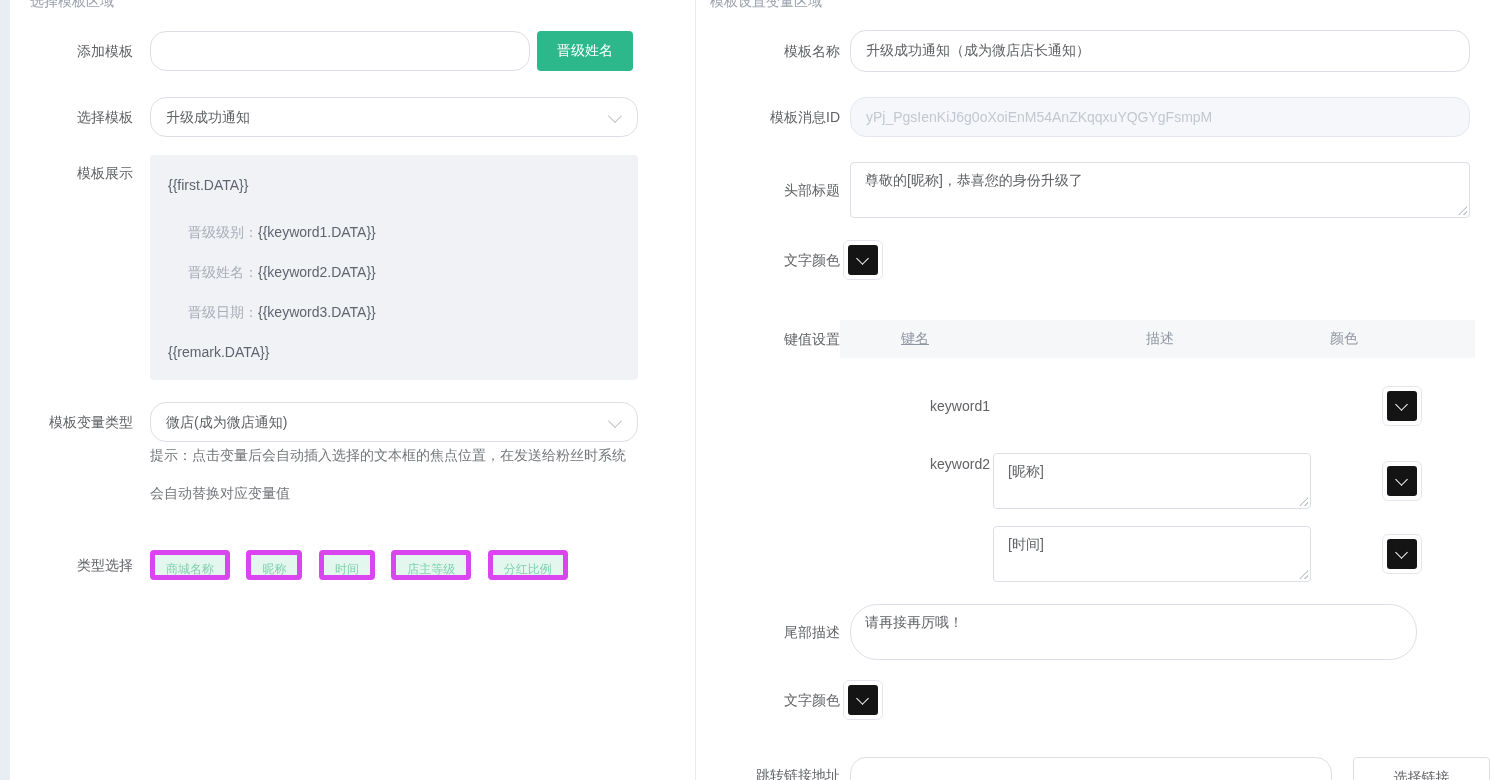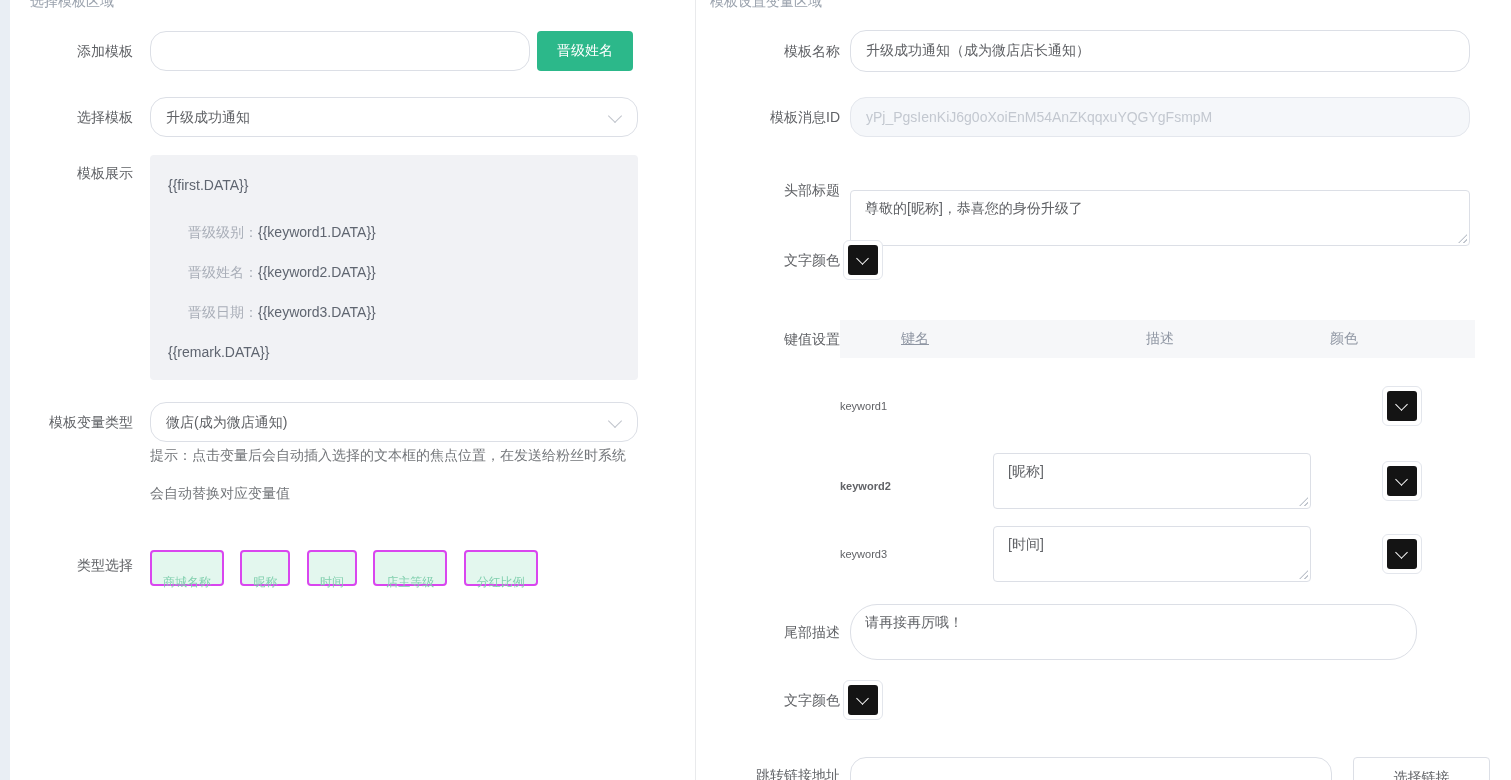--- a/index.html
+++ b/index.html
@@ -20,41 +20,41 @@
   .btn.plain{background:#fff;border:1px solid #dcdfe6;color:#606266;}
   .chev{position:absolute;width:9px;height:9px;border-right:1.5px solid #c0c4cc;
     border-bottom:1.5px solid #c0c4cc;transform:rotate(45deg);}
   .select .chev{right:17px;top:13px;}
   .preview-box{position:absolute;left:150px;top:155px;width:488px;height:225px;
     background:#f1f2f5;border-radius:4px;}
   .pline{position:absolute;left:18px;font-size:14px;white-space:nowrap;height:24px;line-height:24px;}
   .pfx{color:#a9aeb8;margin-left:20px;}
   .pcode{color:#5f6570;}
   .hint{position:absolute;left:150px;font-size:14px;color:#73767a;white-space:nowrap;}
-  .tag{box-sizing:border-box;height:30px;line-height:28px;padding:16px 11px;border-radius:4px;
+  .tag{box-sizing:border-box;height:30px;line-height:28px;padding:0 11px;border-radius:4px;
     font-size:12px;display:inline-block;margin-right:12px;
-    background:#e3f7ee;border:2px solid #d946ef;color:#80d0ae;}
+    background:#e3f7ee;border:5px solid #d946ef;color:#80d0ae;}
   .tags-row{position:absolute;left:150px;top:550px;white-space:nowrap;}
   .fake-ta{position:absolute;box-sizing:border-box;background:#fff;border:1px solid #dcdfe6;
     border-radius:4px;font-size:14px;color:#606266;padding:7px 14px;line-height:21px;overflow:hidden;}
   .rz{position:absolute;right:2px;bottom:2px;width:9px;height:9px;
     background:repeating-linear-gradient(-45deg,transparent 0 2px,#c2c7cf 2px 3.2px);
     clip-path:polygon(100% 0,100% 100%,0 100%);}
   .swatch{position:absolute;box-sizing:border-box;width:40px;height:40px;background:#fff;
     border:1px solid #e3e6ec;border-radius:6px;display:flex;align-items:center;justify-content:center;
     cursor:pointer;}
   .swatch .inner{width:30px;height:30px;background:#141414;border-radius:3px;position:relative;}
   .swatch .wchev{position:absolute;left:10px;top:9px;width:8px;height:8px;
     border-right:1.6px solid #fff;border-bottom:1.6px solid #fff;transform:rotate(45deg);}
   .thead{position:absolute;left:840px;top:320px;width:635px;height:38px;background:#f6f7f9;
     display:flex;align-items:center;font-size:14px;color:#8f96a3;}
   .th1{width:150px;text-align:center;text-decoration:underline;}
   .th2{width:340px;text-align:center;}
   .th3{width:145px;text-align:left;}
-  .keyname{position:absolute;left:840px;width:150px;text-align:left;font-size:11px;color:#606266;}
+  .keyname{position:absolute;left:840px;width:150px;text-align:right;font-size:14px;color:#606266;}
   .muted2{color:#9aa0aa;}
 </style>
 </head>
 <body>
 
 <div id="app">
   <div class="edge-strip"></div>
   <div class="divider"></div>
 
   <div class="section-title" style="left:30px;">选择模板区域</div>
@@ -108,21 +108,21 @@
 
   <div class="section-title" style="left:710px;">模板设置变量区域</div>
 
   <div class="label" style="left:700px;width:140px;top:30px;line-height:42px;">模板名称</div>
   <input class="tbox" style="left: 850px; top: 30px; width: 620px; height: 42px;" value="升级成功通知（成为微店店长通知）">
 
   <div class="label" style="left:700px;width:140px;top:97px;line-height:40px;">模板消息ID</div>
   <input class="tbox" disabled="" style="left: 850px; top: 97px; width: 620px; height: 40px;" value="yPj_PgsIenKiJ6g0oXoiEnM54AnZKqqxuYQGYgFsmpM">
 
   <div class="label" style="left:700px;width:140px;top:162px;line-height:56px;">头部标题</div>
-  <div class="fake-ta" style="left:850px;top:162px;width:620px;height:56px;margin-top:28px;">
+  <div class="fake-ta" style="left:850px;top:162px;width:620px;height:56px;">
     <span>尊敬的[昵称]，恭喜您的身份升级了</span>
     <span class="rz"></span>
   </div>
 
   <div class="label" style="left:700px;width:140px;top:240px;line-height:40px;">文字颜色</div>
   <div class="swatch" style="left:843px;top:240px;">
     <span class="inner">
       <span class="wchev"></span>
     </span>
   </div>
@@ -134,32 +134,31 @@
     <div class="th3">颜色</div>
   </div>
 
   <div class="keyname" style="top:378px;line-height:56px;">keyword1</div>
   <div class="swatch" style="left:1382px;top:386px;">
     <span class="inner">
       <span class="wchev"></span>
     </span>
   </div>
 
-  <div class="keyname" style="top:458px;line-height:56px;font-weight:bold;">keyword2</div>
+  <div class="keyname" style="top:436px;line-height:56px;">keyword2</div>
   <div class="fake-ta" style="left:993px;top:453px;width:318px;height:56px;">
     <div>[昵称]</div>
     <span class="rz"></span>
   </div>
   <div class="swatch" style="left:1382px;top:461px;">
     <span class="inner">
       <span class="wchev"></span>
     </span>
   </div>
 
-  <div class="keyname" style="top:526px;line-height:56px;">keyword3</div>
   <div class="fake-ta" style="left:993px;top:526px;width:318px;height:56px;">
     <div>[时间]</div>
     <span class="rz"></span>
   </div>
   <div class="swatch" style="left:1382px;top:534px;">
     <span class="inner">
       <span class="wchev"></span>
     </span>
   </div>
 

